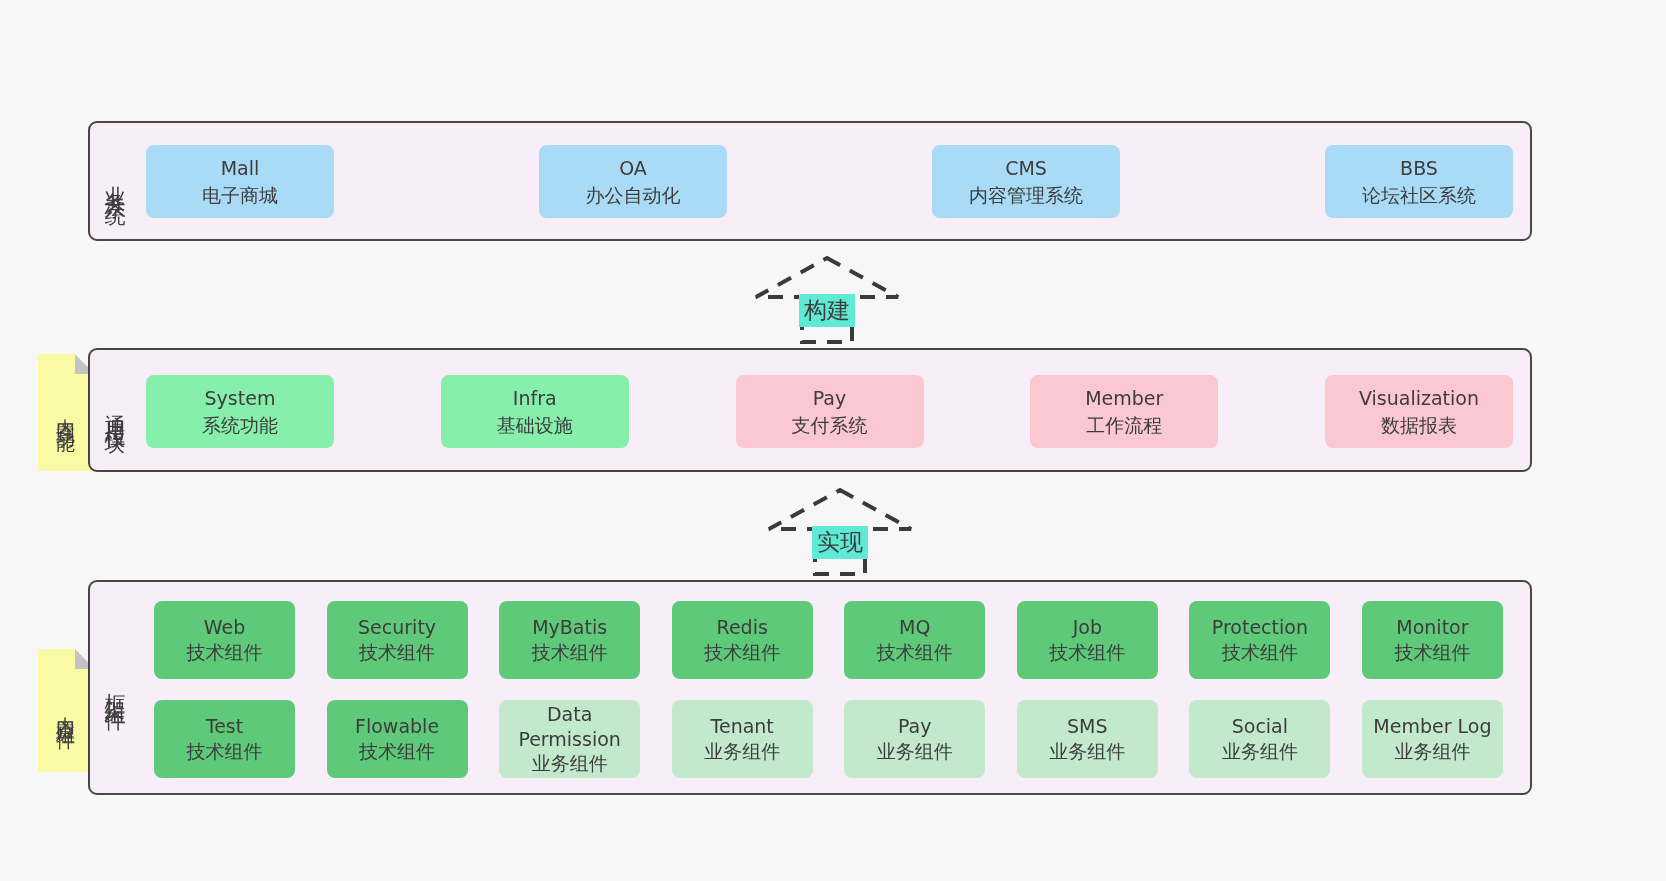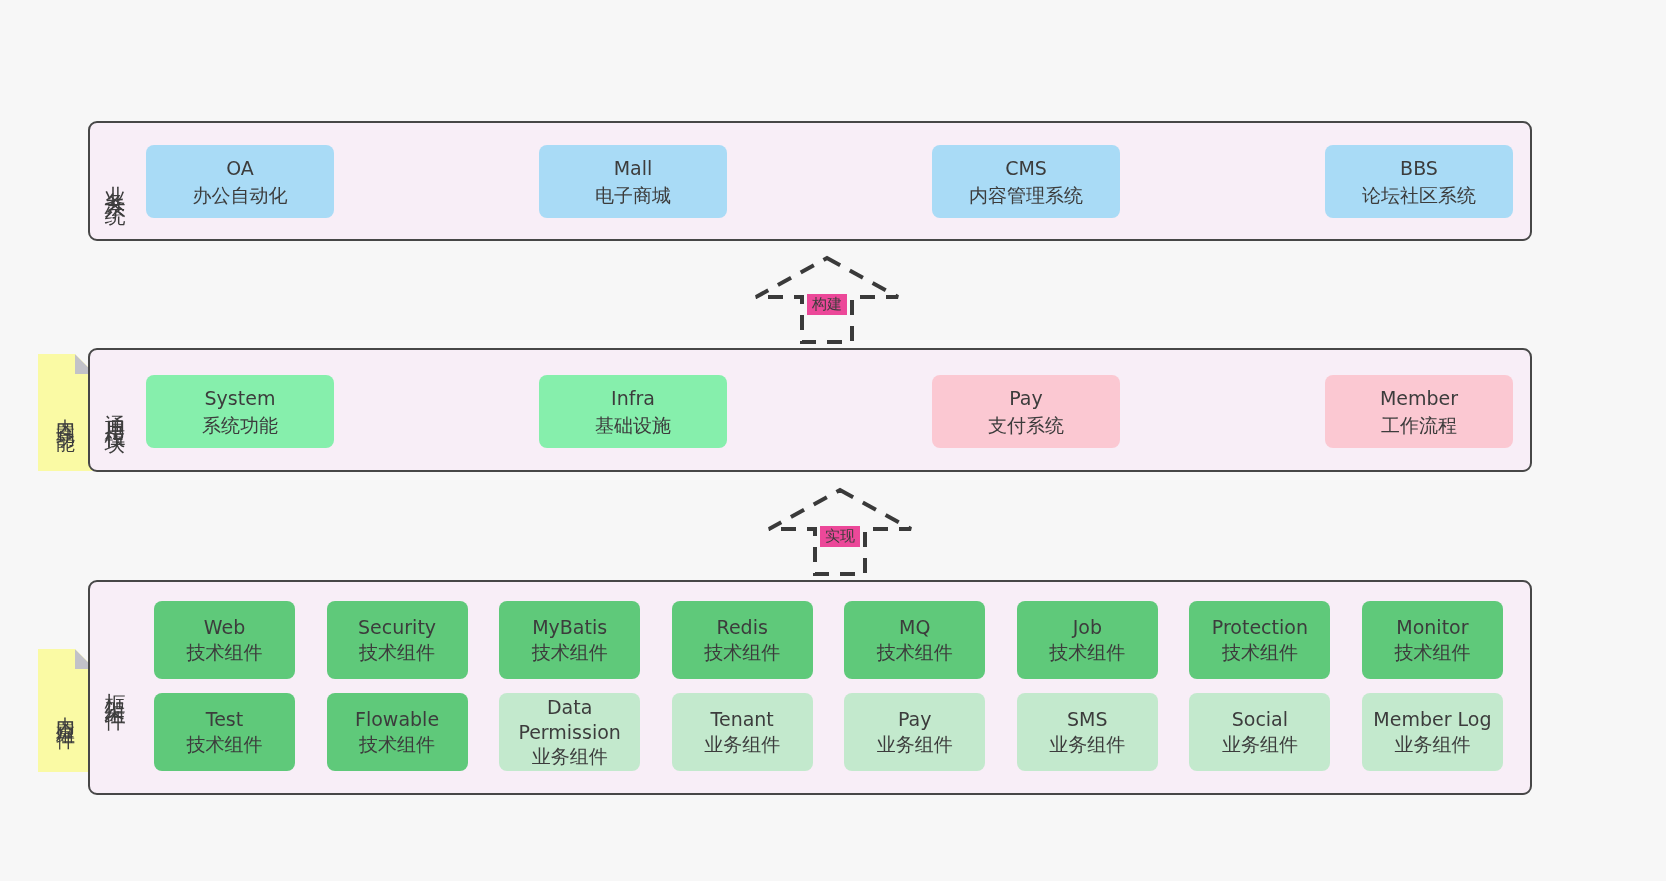--- a/index.html
+++ b/index.html
@@ -52,21 +52,21 @@
     color:#3c3c3c;
   }
   .row6 .box { width:188px; height:73px; }
 
   
   .grid8 {
     position:absolute; left:64px; right:27px; top:19px;
     display:grid;
     grid-template-columns:repeat(8, 141px);
     justify-content:space-between;
-    row-gap:14px;
+    row-gap:21px;
   }
   .grid8 .box { width:141px; height:78px; line-height:1.3; }
 
   
   .c-blue       { background:#a9dbf6; }
   .c-red        { background:#86efac; }
   .c-pink       { background:#fbc8d2; }
   .c-green      { background:#5fc97a; }
   .c-lightgreen { background:#c3e9cd; }
 
@@ -93,23 +93,23 @@
   }
 
   
   .arrow { position:absolute; width:150px; height:92px; z-index:2; }
   #arrow-build     { left:752px; top:254px; }
   #arrow-implement { left:765px; top:486px; }
   .arrow svg { display:block; }
   .arrow-label {
     position:absolute; left:50%; top:40px;
     transform:translateX(-50%);
-    background:#ec4899;
+    background:#5eead4;
     padding:1px 5px;
-    font-size:15px; color:#3d3d3d;
+    font-size:23px; color:#3d3d3d;
     white-space:nowrap;
   }
 </style>
 </head>
 <body>
 
 <div id="stage">
 
   <div class="note" id="note-functions">
     <span class="note-fold"></span>
@@ -117,26 +117,26 @@
   </div>
   <div class="note" id="note-components">
     <span class="note-fold"></span>
     <span class="note-text">内置组件</span>
   </div>
 
   <div class="layer" id="layer-business">
     <span class="v-label">业务系统</span>
     <div class="row6">
       <div class="box c-blue">
+        <div>Mall</div>
+        <div>电子商城</div>
+      </div>
+      <div class="box c-blue">
         <div>OA</div>
         <div>办公自动化</div>
-      </div>
-      <div class="box c-blue">
-        <div>Mall</div>
-        <div>电子商城</div>
       </div>
       <div class="box c-blue">
         <div>CMS</div>
         <div>内容管理系统</div>
       </div>
       <div class="box c-blue">
         <div>BBS</div>
         <div>论坛社区系统</div>
       </div>
     </div>
@@ -161,20 +161,24 @@
         <div>基础设施</div>
       </div>
       <div class="box c-pink">
         <div>Pay</div>
         <div>支付系统</div>
       </div>
       <div class="box c-pink">
         <div>Member</div>
         <div>工作流程</div>
       </div>
+      <div class="box c-pink">
+        <div>Visualization</div>
+        <div>数据报表</div>
+      </div>
     </div>
   </div>
 
   <div class="arrow" id="arrow-implement">
     <svg width="150" height="92" viewBox="0 0 150 92">
       <polygon points="75,4 146,43 100,43 100,88 50,88 50,43 4,43" fill="none" stroke="#3a3a3a" stroke-width="4" stroke-dasharray="15 11" stroke-linejoin="miter"></polygon>
     </svg>
     <span class="arrow-label">实现</span>
   </div>
 

